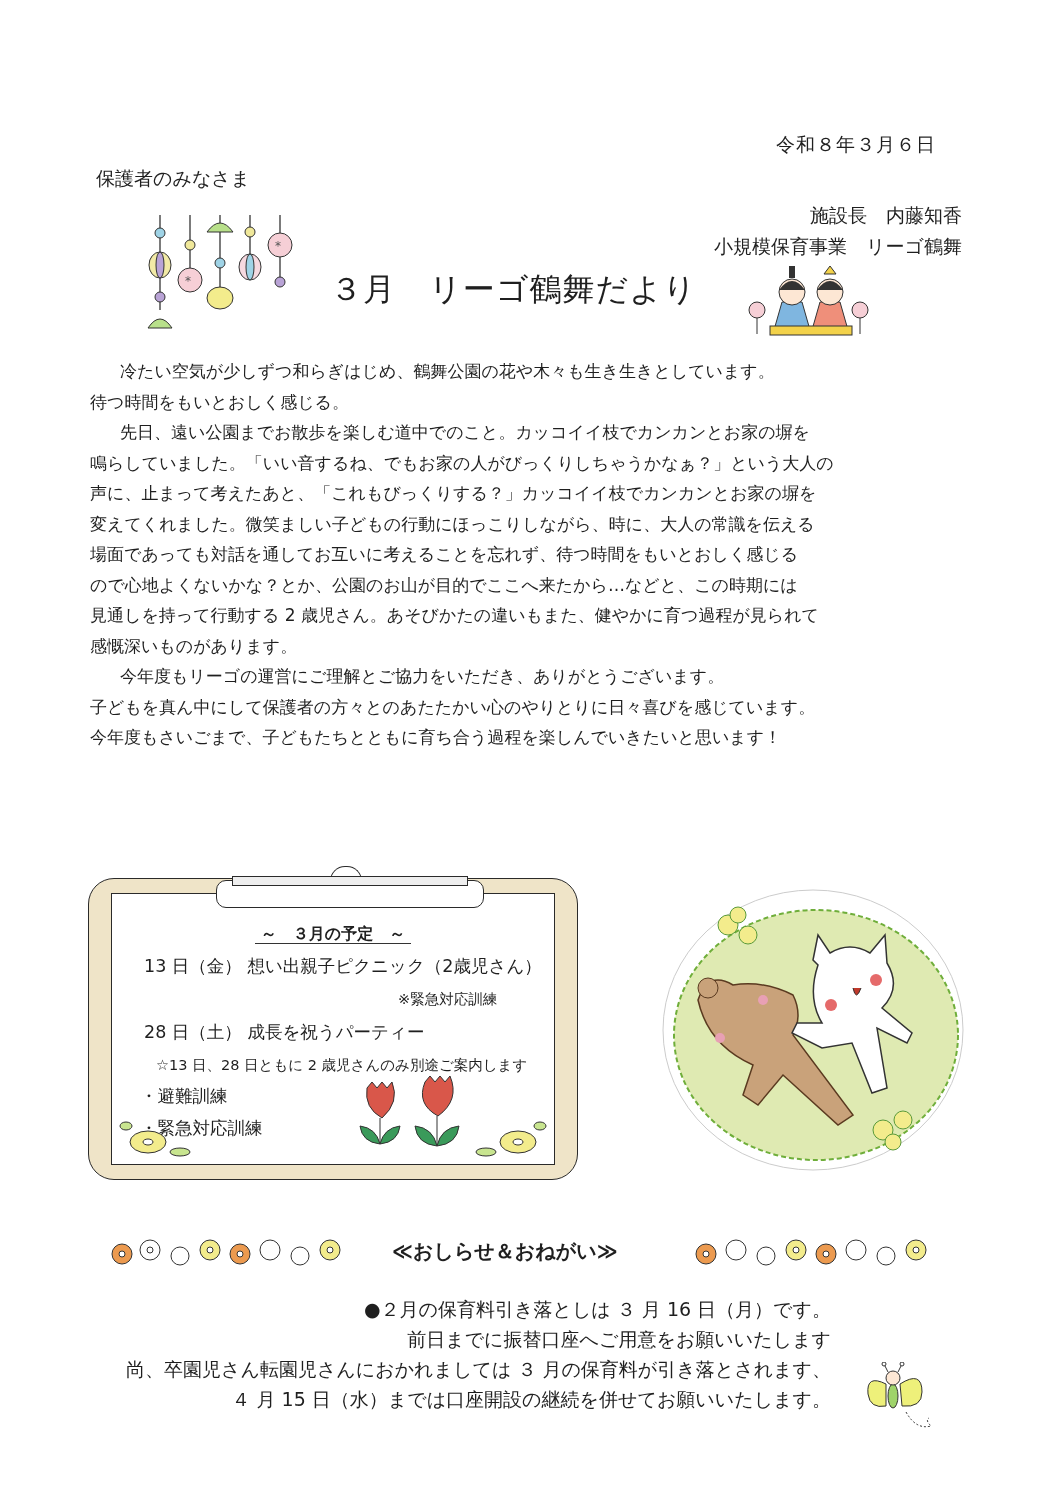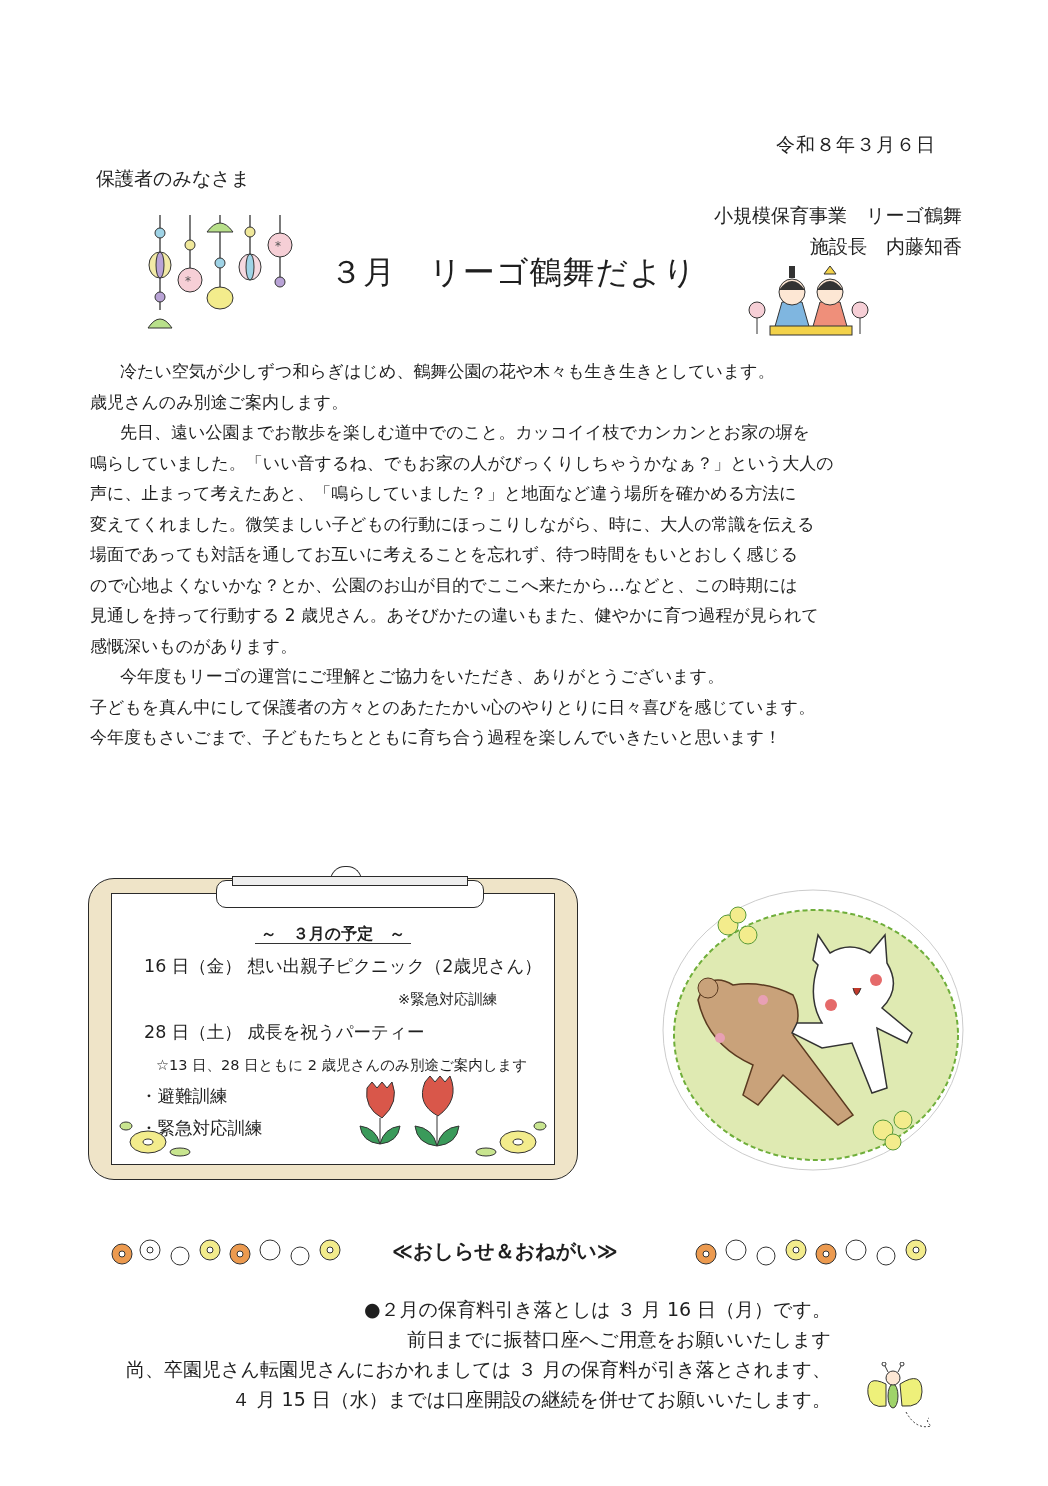--- a/index.html
+++ b/index.html
@@ -4,21 +4,21 @@
 <style>
   html, body { margin: 0; padding: 0; }
   body {
     width: 1048px; height: 1486px; background: #ffffff; position: relative; overflow: hidden;
     font-family: "DejaVu Sans", "Liberation Sans", sans-serif; color: #1f1f1f;
   }
   .abs { position: absolute; }
   .date { left: 776px; top: 132px; font-size: 19px; letter-spacing: 1px; }
   .greeting { left: 96px; top: 166px; font-size: 19px; }
   .org { right: 86px; top: 200px; font-size: 19px; text-align: right; line-height: 31px; }
-  .title { left: 330px; top: 251px; font-size: 32px; letter-spacing: 1px; }
+  .title { left: 330px; top: 268px; font-size: 32px; letter-spacing: 1px; }
   .body-text { left: 90px; top: 356px; width: 880px; font-size: 17px; line-height: 30.5px; }
   .body-text p { margin: 0; white-space: nowrap; }
   .indent { padding-left: 30px; }
 
   .clipboard { left: 88px; top: 878px; width: 488px; height: 300px; background: #efe4c8;
     border: 1.5px solid #2a2a2a; border-radius: 26px; }
   .clip-paper { position: absolute; left: 22px; top: 14px; right: 22px; bottom: 14px;
     background: #fff; border: 1.5px solid #2a2a2a; }
   .clip-clamp { position: absolute; left: 104px; top: -14px; width: 266px; height: 26px;
     border: 1.5px solid #2a2a2a; border-radius: 10px; background: #fff; }
@@ -37,22 +37,22 @@
   .notices { left: 104px; top: 1294px; font-size: 19px; line-height: 30px; }
   .notices p { margin: 0; white-space: nowrap; text-align: right; }
   .notices .sub { padding-left: 22px; }
 </style>
 </head>
 <body>
 
 <div class="abs date">令和８年３月６日</div>
 <div class="abs greeting">保護者のみなさま</div>
 <div class="abs org">
+  <div>施設長　内藤知香</div>
   <div>小規模保育事業　リーゴ鶴舞</div>
-  <div>施設長　内藤知香</div>
 </div>
 
 <svg class="abs" style="left:145px;top:215px" width="150" height="125">
   <g stroke="#333" stroke-width="1.3" fill="none">
     <line x1="15" y1="0" x2="15" y2="95"></line>
       <line x1="45" y1="0" x2="45" y2="60"></line>
     <line x1="75" y1="0" x2="75" y2="75"></line>
       <line x1="105" y1="0" x2="105" y2="45"></line>
     <line x1="135" y1="0" x2="135" y2="65"></line>
   </g>
@@ -88,41 +88,41 @@
     <rect x="47" y="4" width="6" height="12" fill="#333"></rect>
   <path d="M70 68 l8 -28 l20 0 l8 28 z" fill="#ef8f7a" stroke="#333"></path>
   <circle cx="88" cy="30" r="13" fill="#fde7d4" stroke="#333"></circle>
   <path d="M75 28 q13 -18 26 0 z" fill="#333"></path>
     <path d="M82 12 l6 -8 l6 8 z" fill="#f3d24a" stroke="#333"></path>
   <rect x="28" y="64" width="82" height="9" fill="#f3d24a" stroke="#333"></rect>
 </svg>
 
 <div class="abs body-text">
   <p class="indent">冷たい空気が少しずつ和らぎはじめ、鶴舞公園の花や木々も生き生きとしています。</p>
-  <p>歳児さんのみ別途ご案内します。</p>
+  <p>待つ時間をもいとおしく感じる。</p>
   <p class="indent">先日、遠い公園までお散歩を楽しむ道中でのこと。カッコイイ枝でカンカンとお家の塀を</p>
   <p>鳴らしていました。「いい音するね、でもお家の人がびっくりしちゃうかなぁ？」という大人の</p>
-  <p>声に、止まって考えたあと、「鳴らしていました？」と地面など違う場所を確かめる方法に</p>
+  <p>声に、止まって考えたあと、「これもびっくりする？」カッコイイ枝でカンカンとお家の塀を</p>
   <p>変えてくれました。微笑ましい子どもの行動にほっこりしながら、時に、大人の常識を伝える</p>
   <p>場面であっても対話を通してお互いに考えることを忘れず、待つ時間をもいとおしく感じる</p>
   <p>ので心地よくないかな？とか、公園のお山が目的でここへ来たから…などと、この時期には</p>
   <p>見通しを持って行動する 2 歳児さん。あそびかたの違いもまた、健やかに育つ過程が見られて</p>
   <p>感慨深いものがあります。</p>
   <p class="indent">今年度もリーゴの運営にご理解とご協力をいただき、ありがとうございます。</p>
   <p>子どもを真ん中にして保護者の方々とのあたたかい心のやりとりに日々喜びを感じています。</p>
   <p>今年度もさいごまで、子どもたちとともに育ち合う過程を楽しんでいきたいと思います！</p>
 </div>
 
 <div class="abs clipboard">
   <div class="clip-paper">
     <div class="clip-knob"></div>
     <div class="clip-clamp"></div>
     <div class="clip-bar"></div>
     <div class="sched-title"><span>～　３月の予定　～</span></div>
-    <div class="sched" style="left:32px;top:60px">16 日（金）  想い出親子ピクニック（2歳児さん）</div>
+    <div class="sched" style="left:32px;top:60px">13 日（金）  想い出親子ピクニック（2歳児さん）</div>
     <div class="sched sched-small" style="left:286px;top:96px">※緊急対応訓練</div>
     <div class="sched" style="left:32px;top:126px">28 日（土）  成長を祝うパーティー</div>
     <div class="sched sched-small" style="left:44px;top:162px">☆13 日、28 日ともに 2 歳児さんのみ別途ご案内します</div>
     <div class="sched" style="left:28px;top:190px">・避難訓練</div>
     <div class="sched" style="left:28px;top:222px">・緊急対応訓練</div>
     <svg style="position:absolute;left:245px;top:182px" width="120" height="80">
       <path d="M10 12 l5 -6 l5 6 l5 -6 l5 6 l5 -6 q8 20 -10 36 q-18 -10 -15 -30 z" fill="#d9574a" stroke="#333"></path>
       <line x1="23" y1="42" x2="23" y2="68" stroke="#333"></line>
       <path d="M23 68 q-18 -2 -20 -18 q16 2 20 18 z M23 68 q18 -2 20 -18 q-16 2 -20 18 z" fill="#3a9a5a" stroke="#333"></path>
       <path d="M68 6 l5 -6 l5 6 l5 -6 l5 6 l5 -6 q10 24 -12 40 q-22 -12 -13 -34 z" fill="#d9574a" stroke="#333"></path>

